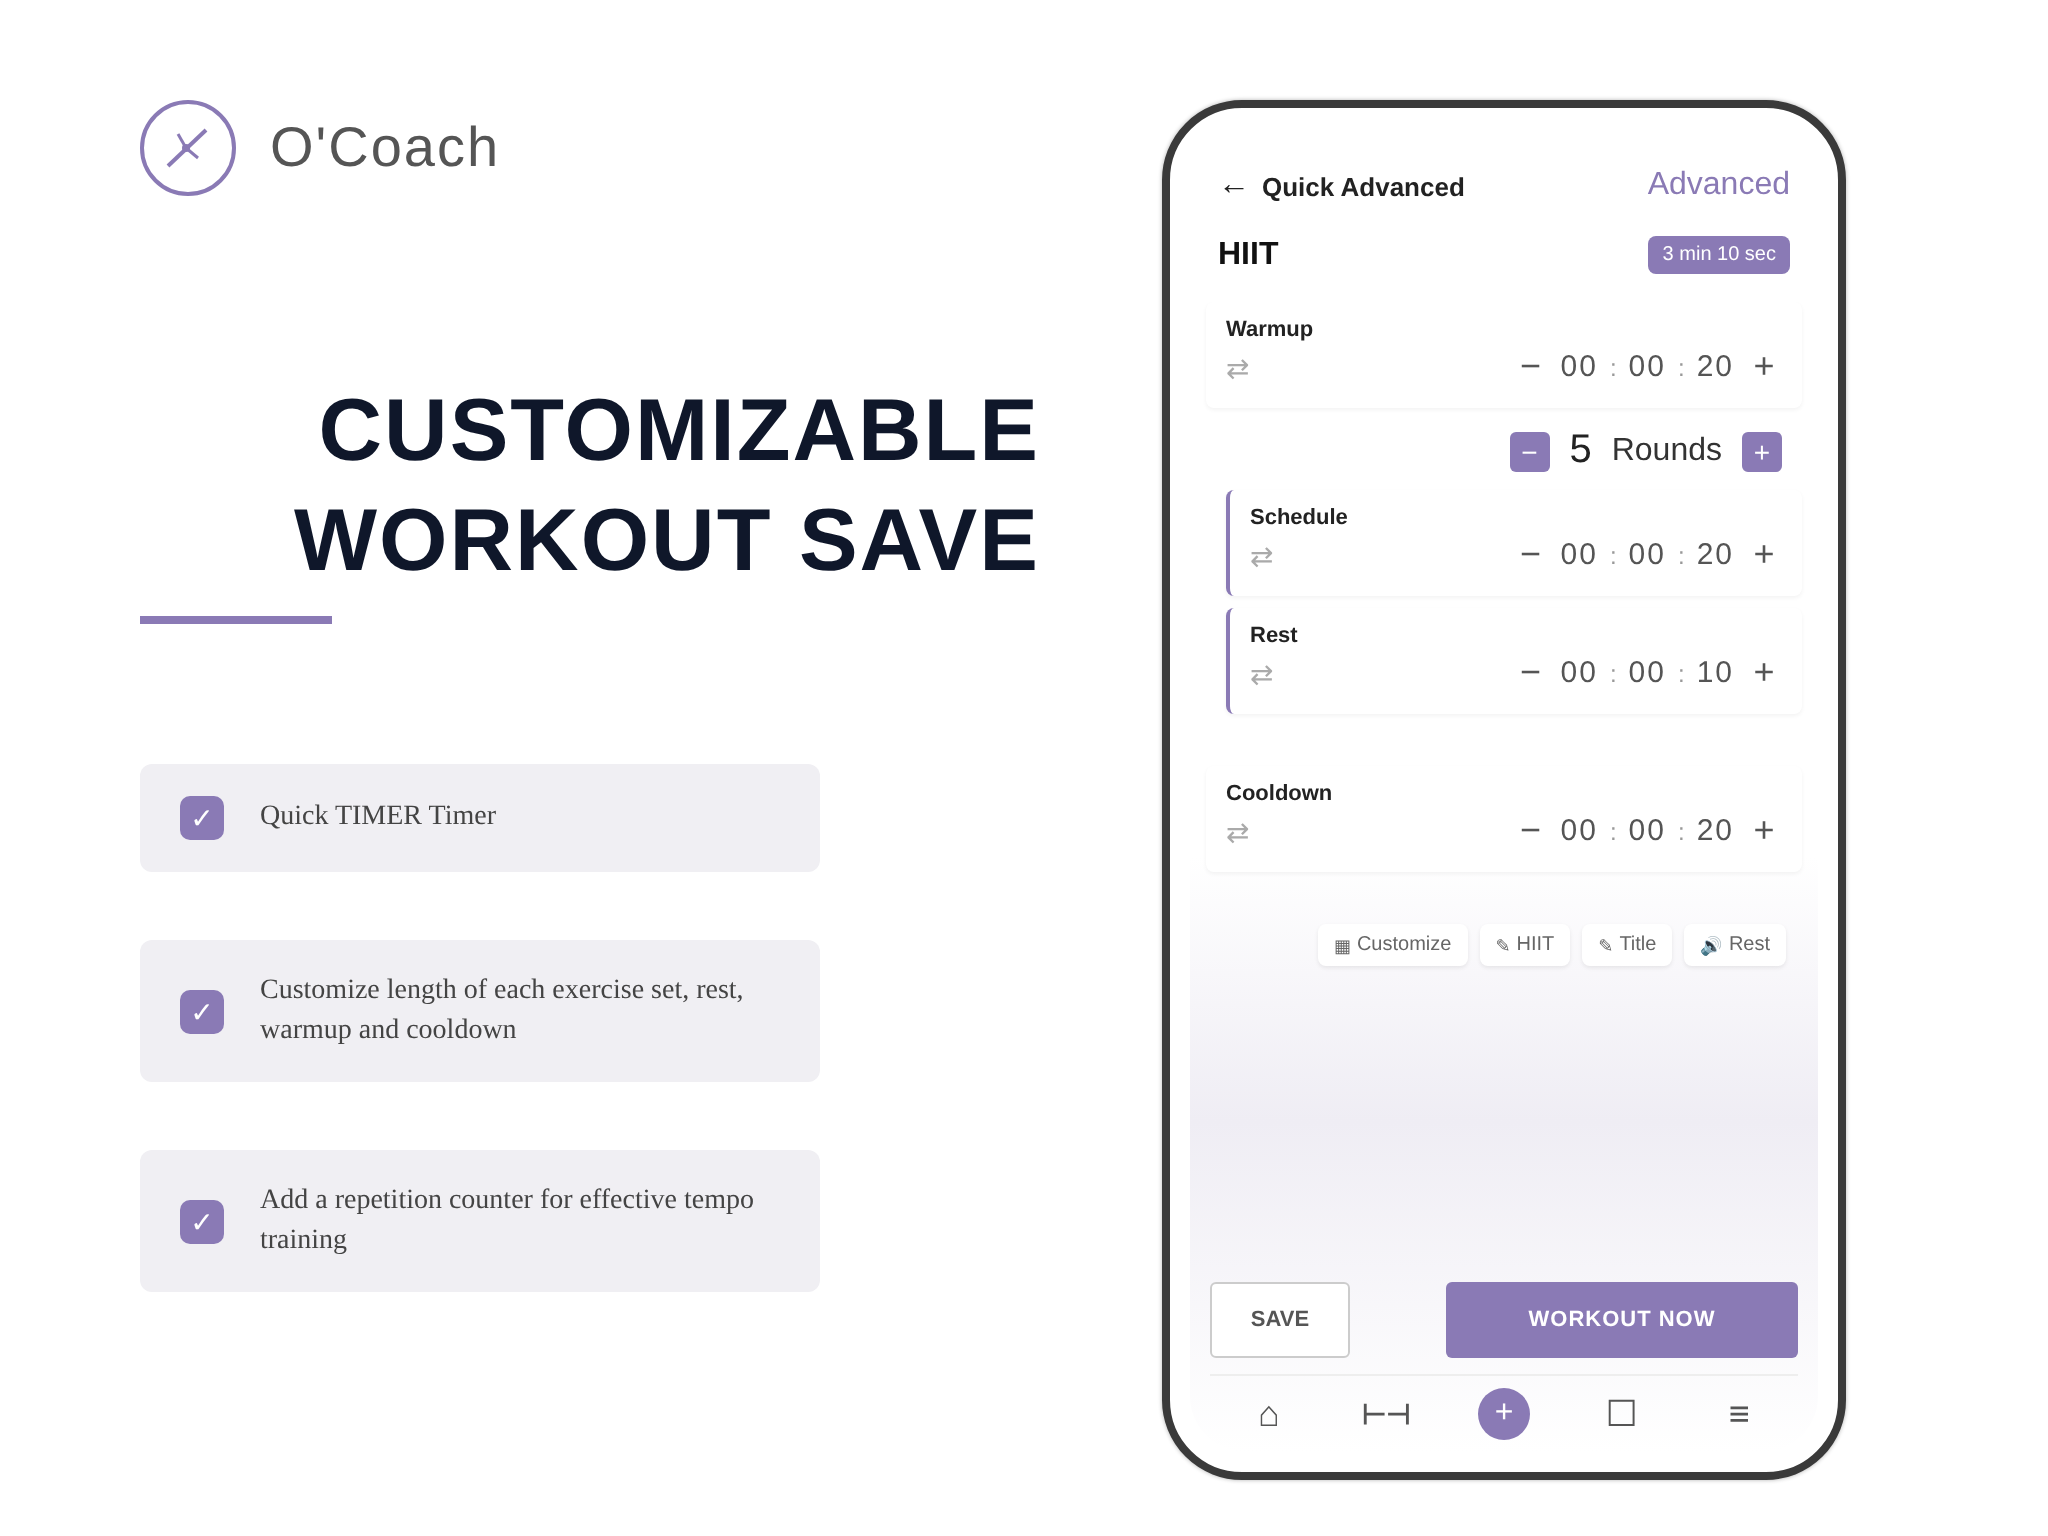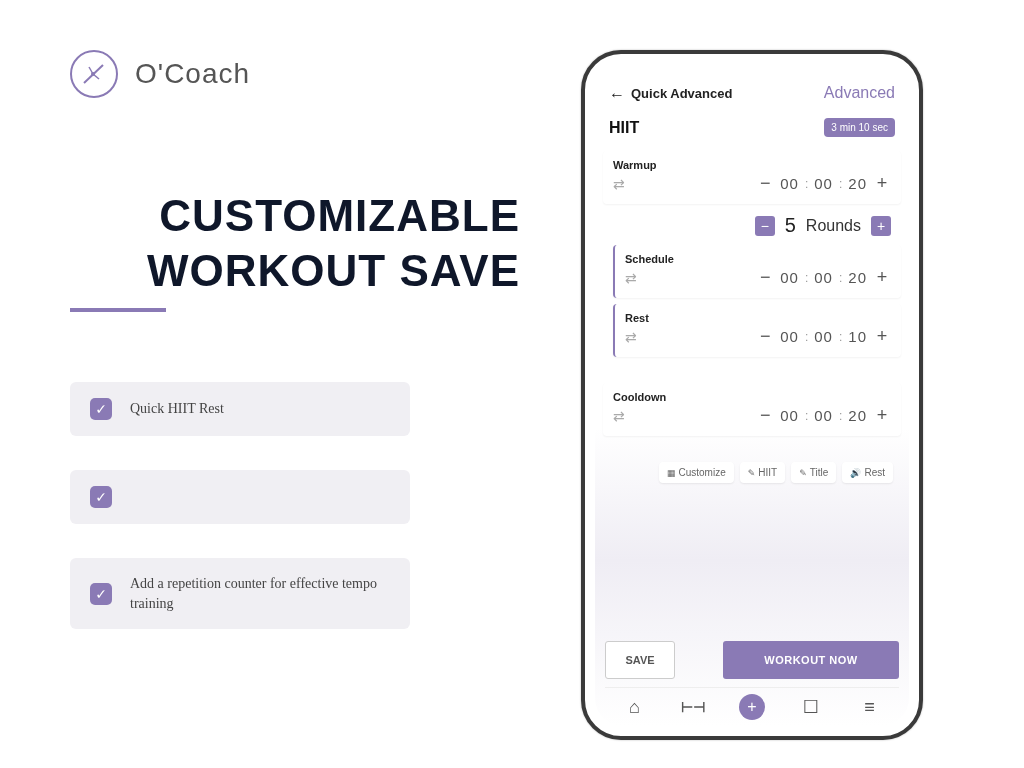--- a/index.html
+++ b/index.html
@@ -74,24 +74,25 @@
     </div>
 
     <div class="headline">
       <div>CUSTOMIZABLE</div>
       <div>WORKOUT SAVE</div>
     </div>
     <div class="underline"></div>
 
     <div class="feature">
       <div class="check">✓</div>
-      <div class="feature-text">Quick HIIT Rest</div>
+      <div class="feature-text">Quick TIMER Timer</div>
     </div>
     <div class="feature">
       <div class="check">✓</div>
+      <div class="feature-text">Customize length of each exercise set, rest, warmup and cooldown</div>
     </div>
     <div class="feature">
       <div class="check">✓</div>
       <div class="feature-text">Add a repetition counter for effective tempo training</div>
     </div>
   </div>
 
   <div class="right">
     <div class="phone">
       <div class="screen">

